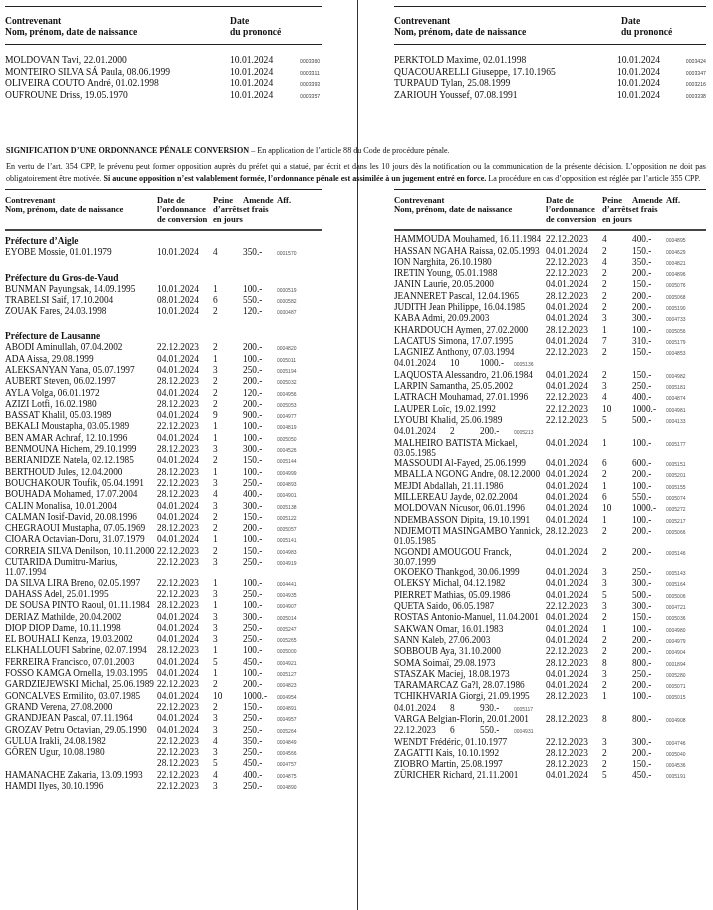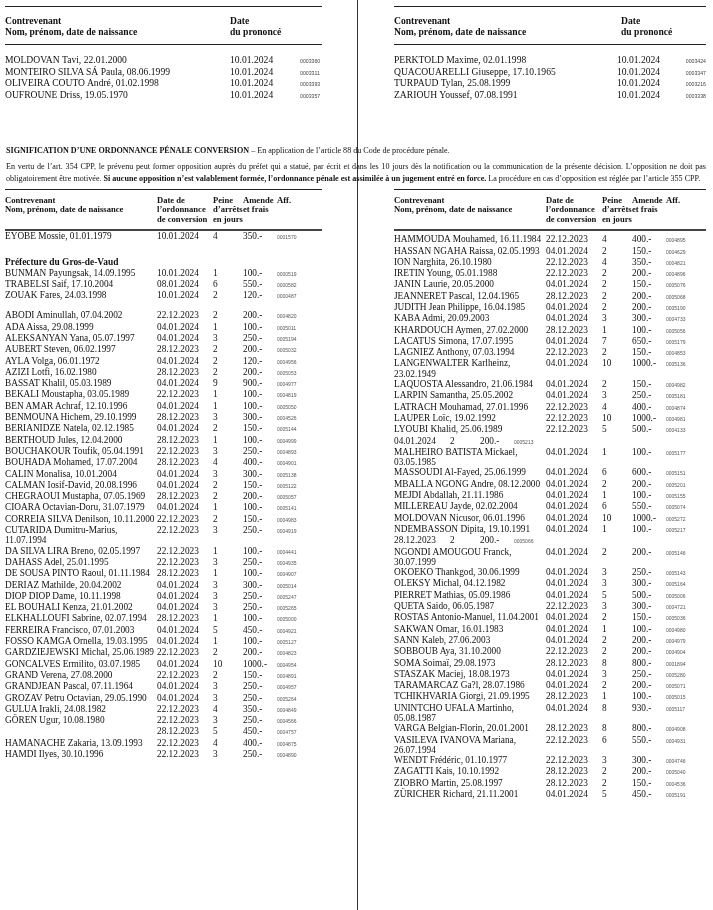--- a/index.html
+++ b/index.html
@@ -113,20 +113,21 @@
 l’ordonnance
 de conversion</div>
     <div class="p" style="width:30px; white-space:pre-line">Peine
 d’arrêts
 en jours</div>
     <div class="a" style="width:34px; white-space:pre-line">Amende
 et frais</div>
     <div style="white-space:pre-line">Aff.</div>
   </div>
   <div id="left-body">
+      <div class="grp">Préfecture d’Aigle</div>
       <div class="row">
         <div class="n">EYOBE Mossie, 01.01.1979</div>
         <div class="d">10.01.2024</div>
         <div class="p" style="width: 30px;">4</div>
         <div class="a" style="width: 34px;">350.-</div>
         <div class="f">0001570</div>
       </div>
       <div class="gap"></div>
       <div class="grp">Préfecture du Gros-de-Vaud</div>
       <div class="row">
@@ -144,20 +145,21 @@
         <div class="f">0000582</div>
       </div>
       <div class="row">
         <div class="n">ZOUAK Fares, 24.03.1998</div>
         <div class="d">10.01.2024</div>
         <div class="p" style="width: 30px;">2</div>
         <div class="a" style="width: 34px;">120.-</div>
         <div class="f">0000487</div>
       </div>
       <div class="gap"></div>
+      <div class="grp">Préfecture de Lausanne</div>
       <div class="row">
         <div class="n">ABODI Aminullah, 07.04.2002</div>
         <div class="d">22.12.2023</div>
         <div class="p" style="width: 30px;">2</div>
         <div class="a" style="width: 34px;">200.-</div>
         <div class="f">0004820</div>
       </div>
       <div class="row">
         <div class="n">ADA Aissa, 29.08.1999</div>
         <div class="d">04.01.2024</div>
@@ -320,21 +322,21 @@
         <div class="f">0005014</div>
       </div>
       <div class="row">
         <div class="n">DIOP DIOP Dame, 10.11.1998</div>
         <div class="d">04.01.2024</div>
         <div class="p" style="width: 30px;">3</div>
         <div class="a" style="width: 34px;">250.-</div>
         <div class="f">0005247</div>
       </div>
       <div class="row">
-        <div class="n">EL BOUHALI Kenza, 21.01.2002</div>
+        <div class="n">EL BOUHALI Kenza, 19.03.2002</div>
         <div class="d">04.01.2024</div>
         <div class="p" style="width: 30px;">3</div>
         <div class="a" style="width: 34px;">250.-</div>
         <div class="f">0005265</div>
       </div>
       <div class="row">
         <div class="n">ELKHALLOUFI Sabrine, 02.07.1994</div>
         <div class="d">28.12.2023</div>
         <div class="p" style="width: 30px;">1</div>
         <div class="a" style="width: 34px;">100.-</div>
@@ -504,32 +506,31 @@
         <div class="n">KHARDOUCH Aymen, 27.02.2000</div>
         <div class="d">28.12.2023</div>
         <div class="p" style="width: 30px;">1</div>
         <div class="a" style="width: 34px;">100.-</div>
         <div class="f">0005056</div>
       </div>
       <div class="row">
         <div class="n">LACATUS Simona, 17.07.1995</div>
         <div class="d">04.01.2024</div>
         <div class="p" style="width: 30px;">7</div>
-        <div class="a" style="width: 34px;">650.-</div>
+        <div class="a" style="width: 34px;">310.-</div>
         <div class="f">0005179</div>
       </div>
       <div class="row">
         <div class="n">LAGNIEZ Anthony, 07.03.1994</div>
         <div class="d">22.12.2023</div>
         <div class="p" style="width: 30px;">2</div>
         <div class="a" style="width: 34px;">150.-</div>
         <div class="f">0004853</div>
       </div>
       <div class="row">
-        <div class="n">LANGENWALTER Karlheinz, 23.02.1949</div>
         <div class="d">04.01.2024</div>
         <div class="p" style="width: 30px;">10</div>
         <div class="a" style="width: 34px;">1000.-</div>
         <div class="f">0005136</div>
       </div>
       <div class="row">
         <div class="n">LAQUOSTA Alessandro, 21.06.1984</div>
         <div class="d">04.01.2024</div>
         <div class="p" style="width: 30px;">2</div>
         <div class="a" style="width: 34px;">150.-</div>
@@ -612,20 +613,21 @@
         <div class="f">0005272</div>
       </div>
       <div class="row">
         <div class="n">NDEMBASSON Dipita, 19.10.1991</div>
         <div class="d">04.01.2024</div>
         <div class="p" style="width: 30px;">1</div>
         <div class="a" style="width: 34px;">100.-</div>
         <div class="f">0005217</div>
       </div>
       <div class="row">
+        <div class="n">NDJEMOTI MASINGAMBO Yannick, 01.05.1985</div>
         <div class="d">28.12.2023</div>
         <div class="p" style="width: 30px;">2</div>
         <div class="a" style="width: 34px;">200.-</div>
         <div class="f">0005066</div>
       </div>
       <div class="row">
         <div class="n">NGONDI AMOUGOU Franck, 30.07.1999</div>
         <div class="d">04.01.2024</div>
         <div class="p" style="width: 30px;">2</div>
         <div class="a" style="width: 34px;">200.-</div>
@@ -709,35 +711,33 @@
         <div class="f">0005071</div>
       </div>
       <div class="row">
         <div class="n">TCHIKHVARIA Giorgi, 21.09.1995</div>
         <div class="d">28.12.2023</div>
         <div class="p" style="width: 30px;">1</div>
         <div class="a" style="width: 34px;">100.-</div>
         <div class="f">0005015</div>
       </div>
       <div class="row">
-        <div class="n">UNINTCHO UFALA Martinho, 05.08.1987</div>
         <div class="d">04.01.2024</div>
         <div class="p" style="width: 30px;">8</div>
         <div class="a" style="width: 34px;">930.-</div>
         <div class="f">0005117</div>
       </div>
       <div class="row">
         <div class="n">VARGA Belgian-Florin, 20.01.2001</div>
         <div class="d">28.12.2023</div>
         <div class="p" style="width: 30px;">8</div>
         <div class="a" style="width: 34px;">800.-</div>
         <div class="f">0004908</div>
       </div>
       <div class="row">
-        <div class="n">VASILEVA IVANOVA Mariana, 26.07.1994</div>
         <div class="d">22.12.2023</div>
         <div class="p" style="width: 30px;">6</div>
         <div class="a" style="width: 34px;">550.-</div>
         <div class="f">0004931</div>
       </div>
       <div class="row">
         <div class="n">WENDT Frédéric, 01.10.1977</div>
         <div class="d">22.12.2023</div>
         <div class="p" style="width: 30px;">3</div>
         <div class="a" style="width: 34px;">300.-</div>

